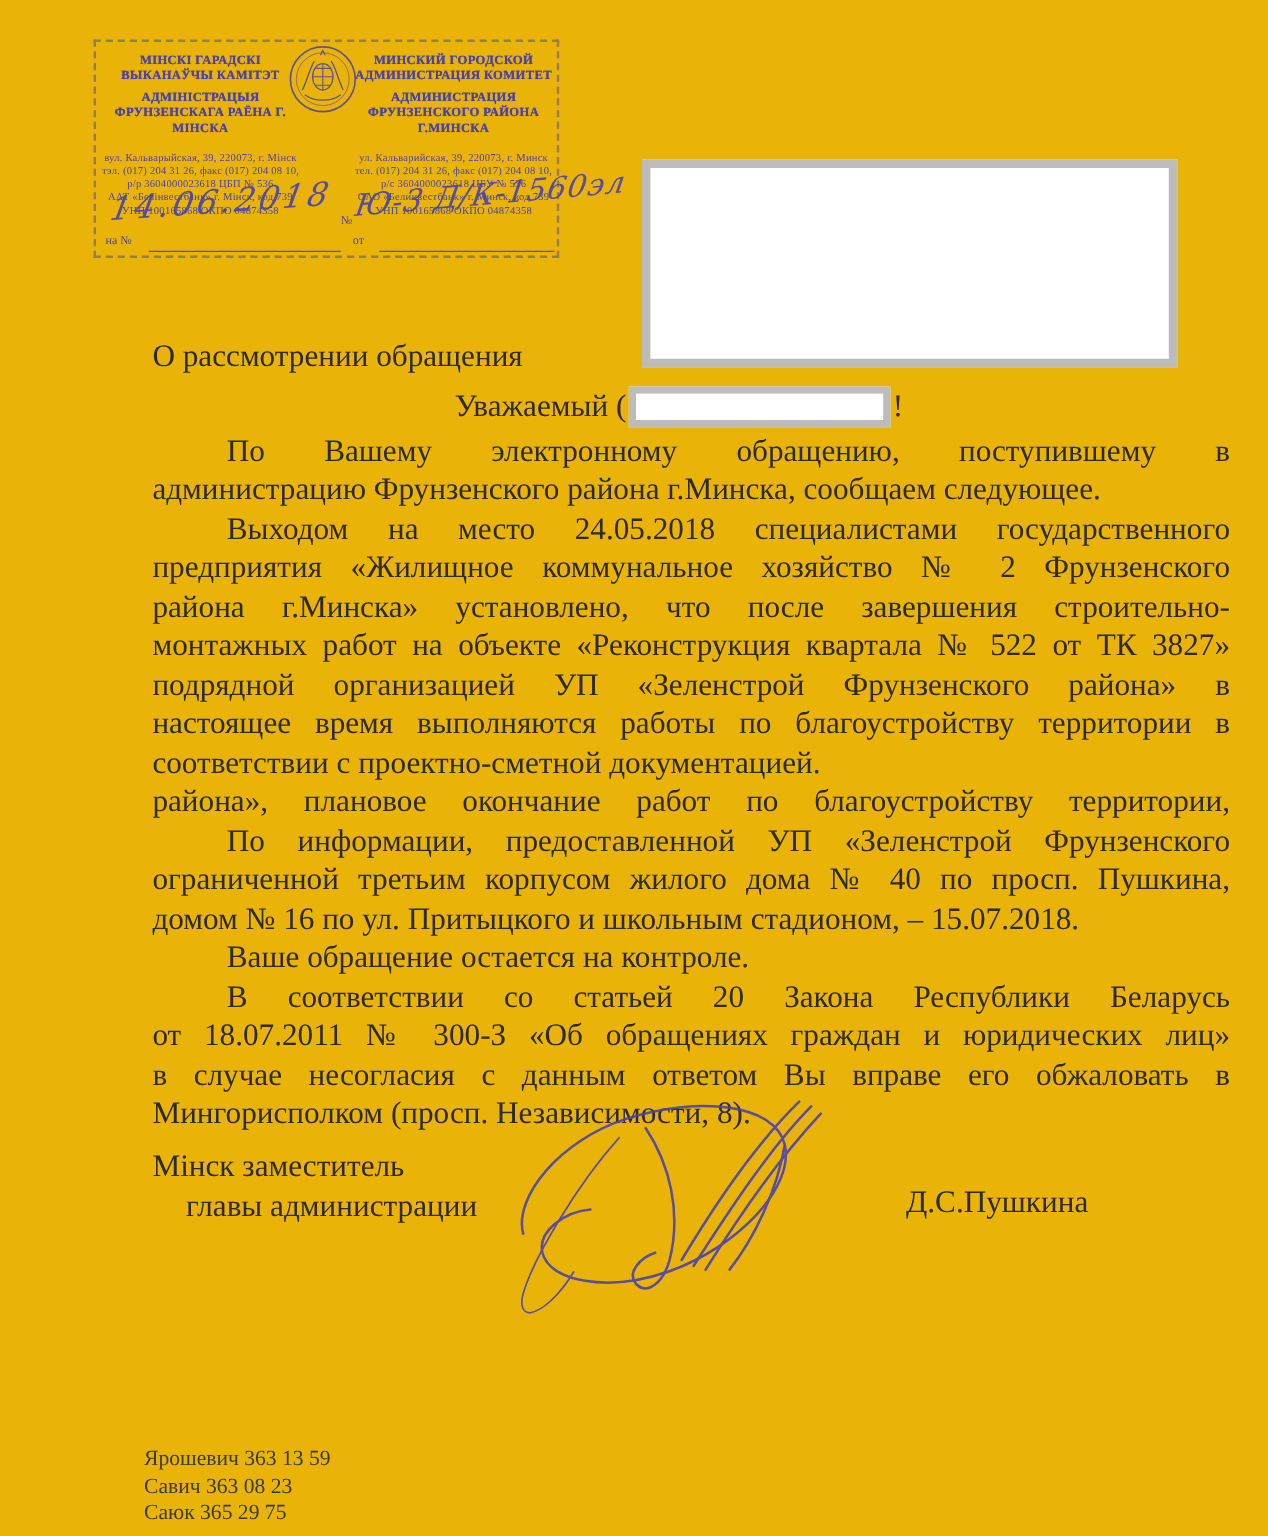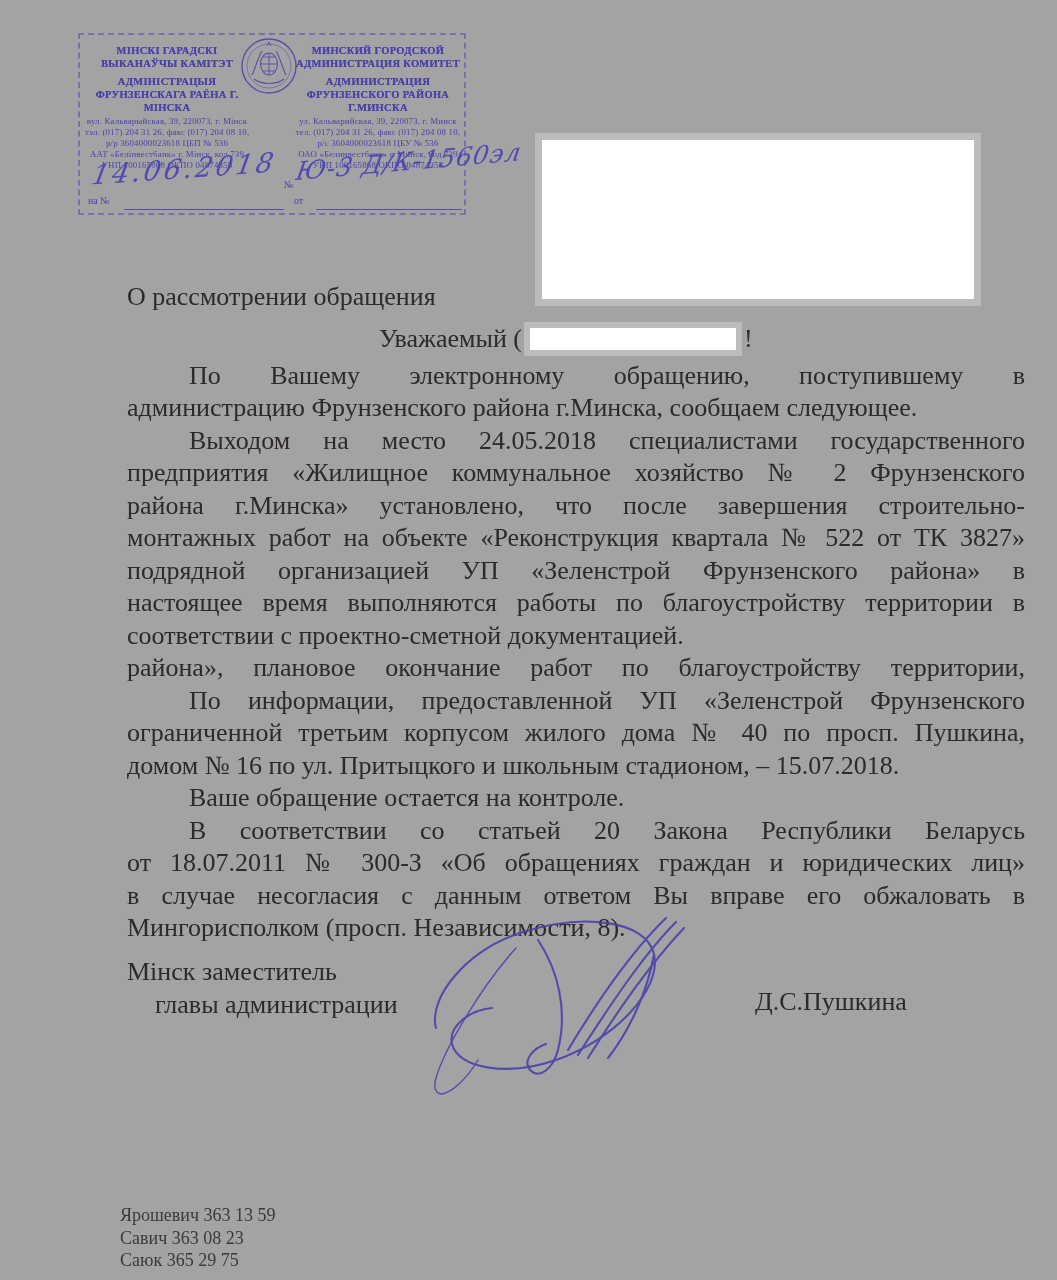--- a/index.html
+++ b/index.html
@@ -1,34 +1,34 @@
 <!DOCTYPE html>
 <html lang="ru"><head>
 <meta charset="utf-8">
 <style>
   html,body{margin:0;padding:0;background:#ffffff;}
   .doc{
     position:relative; width:1057px; height:1280px;
-    background:#a3a3a3; overflow:hidden;
+    background:#eab308; overflow:hidden;
     font-family:"Liberation Serif", serif;
   }
 
   
   .stamp{
     position:absolute; left:78px; top:33px; width:388px; height:182px;
     box-sizing:border-box;
     border:2px dashed rgba(74,66,171,.5);
     color:#4a42ab;
   }
   .stamp .col{position:absolute; top:9px; text-align:center;}
   .stamp .col-left{left:5px; width:164px;}
   .stamp .col-right{left:212px; width:172px;}
   .org-line{font-size:10.5px; font-weight:700; line-height:13px; letter-spacing:.3px; text-shadow:0 0 .6px currentColor;}
   .org-gap{height:5px;}
-  .addr{margin-top:2px;}
+  .addr{margin-top:12px;}
   .addr-line{font-size:8.8px; line-height:11px; letter-spacing:.2px; white-space:nowrap;}
   .emblem{position:absolute; left:160px; top:2px;}
 
   .hand{
     position:absolute; color:#4a43b4; font-style:italic;
     font-family:"DejaVu Serif", serif; white-space:nowrap; opacity:.92;
   }
   .hand-date{left:12px; top:118px; font-size:27px; letter-spacing:3px; transform:rotate(-4deg) skewX(-14deg);}
   .hand-number{left:216px; top:112px; font-size:25px; letter-spacing:1px; transform:rotate(-5deg) skewX(-14deg);}
   .num-label{position:absolute; left:204px; top:144px; font-size:10px;}

